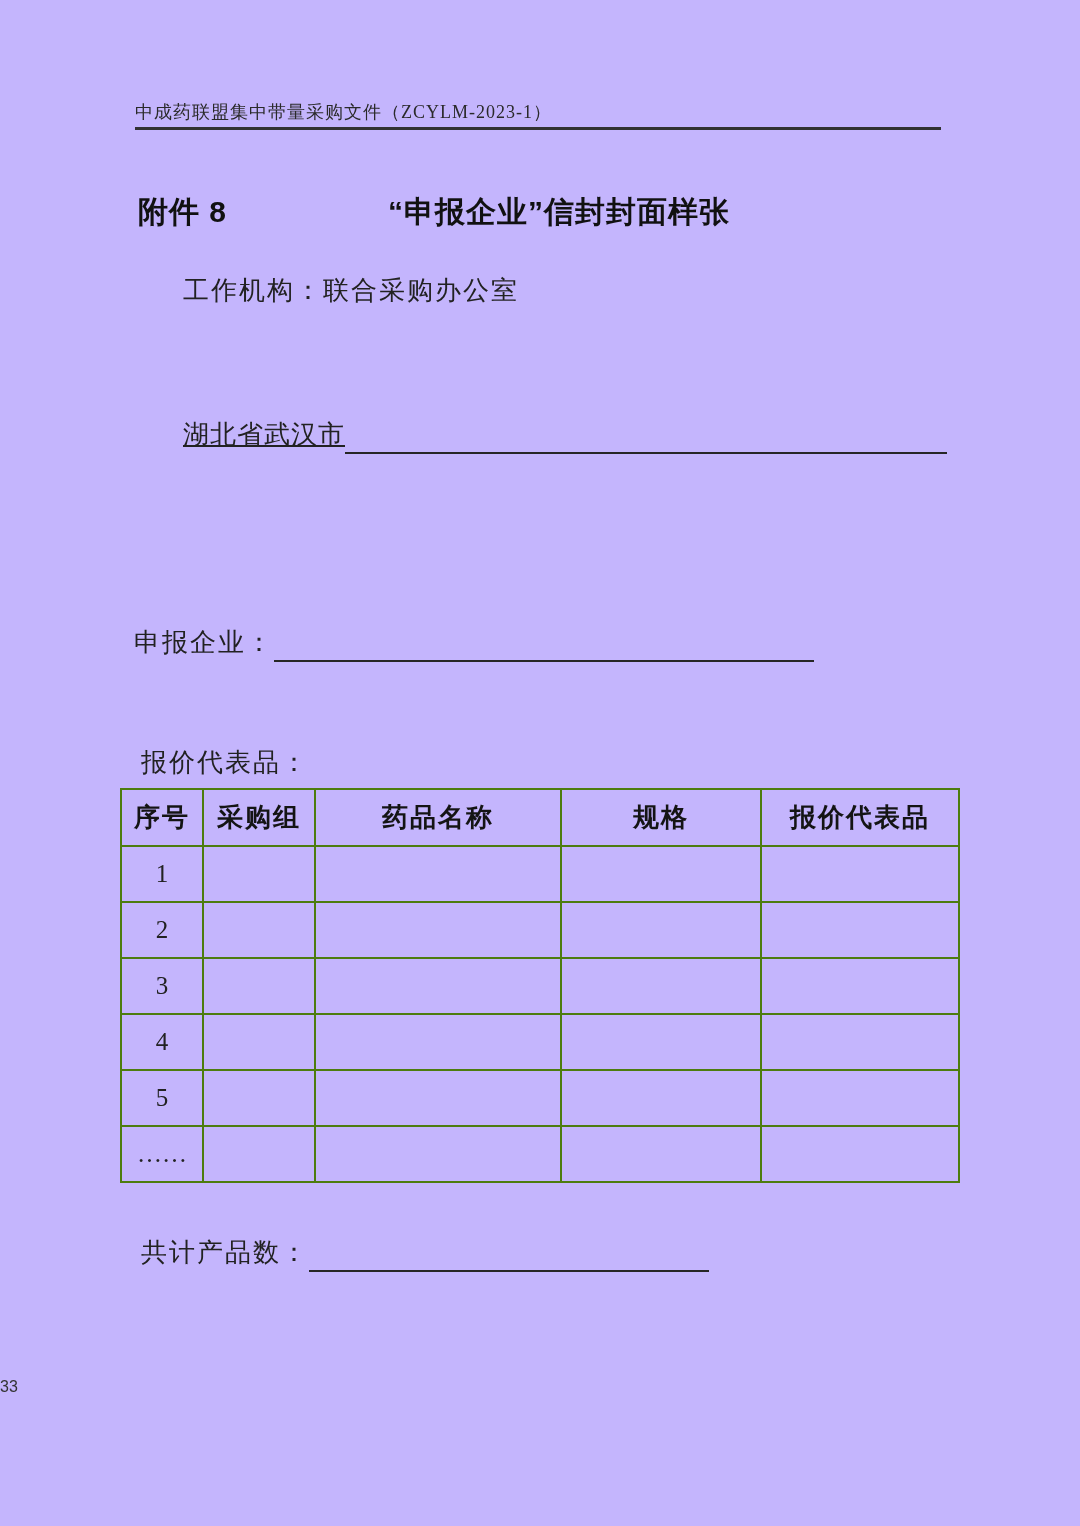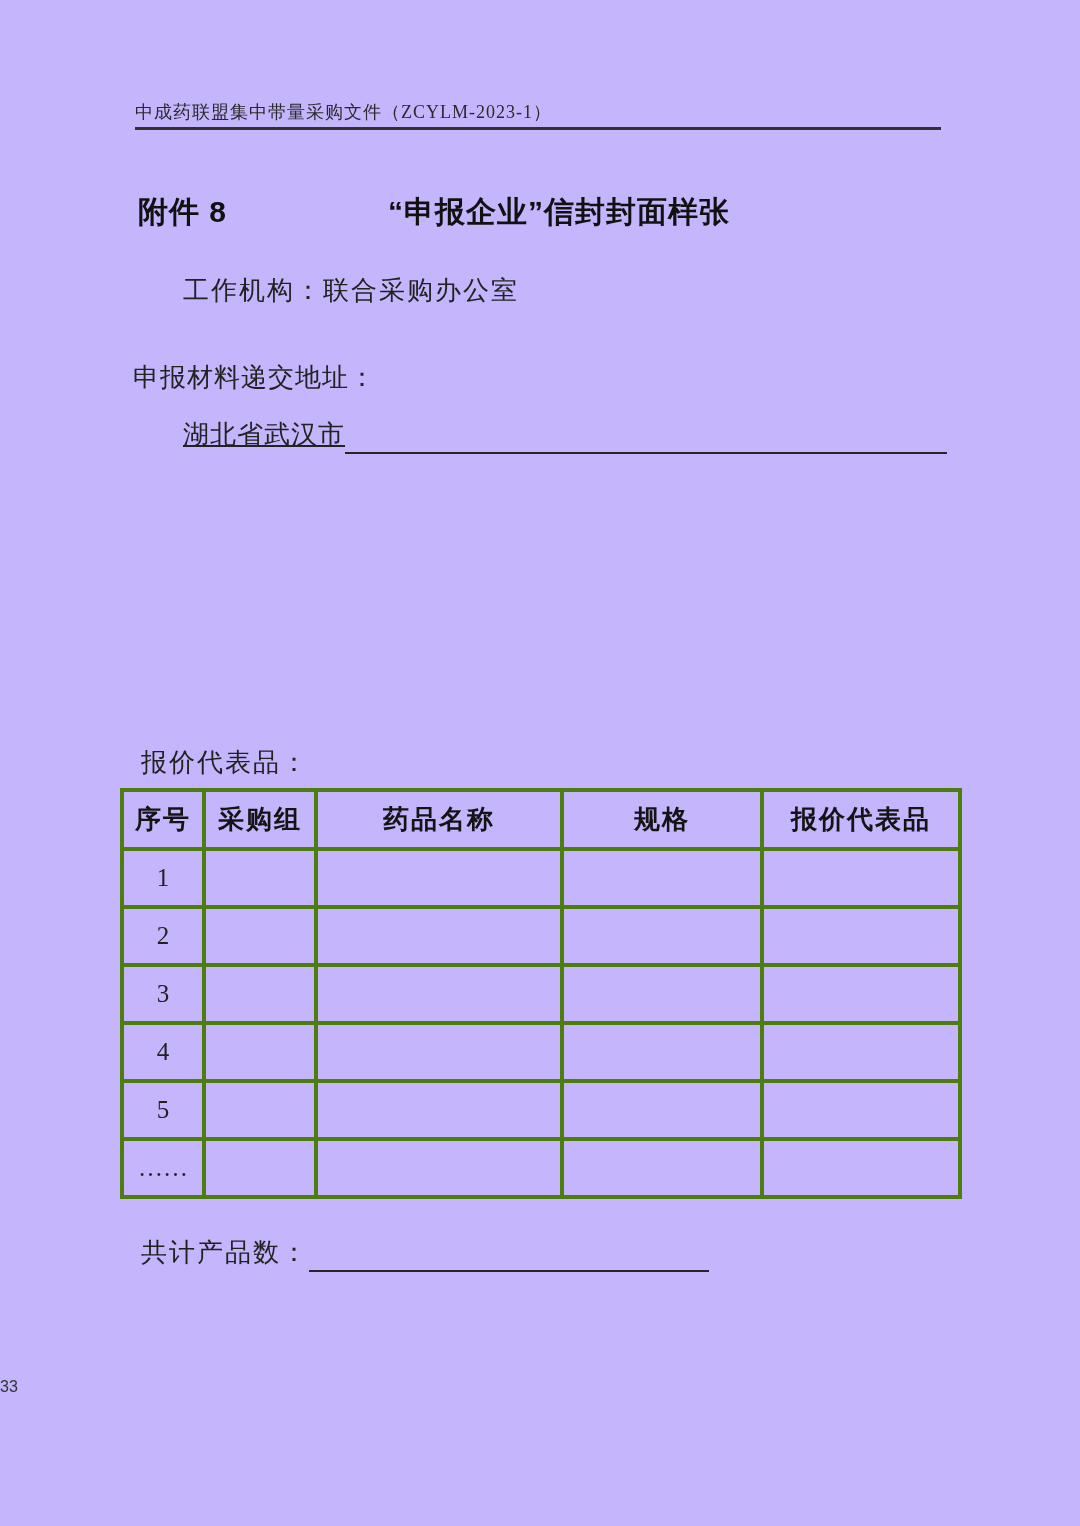--- a/index.html
+++ b/index.html
@@ -57,21 +57,21 @@
     vertical-align: bottom;
   }
   table.product {
     position: absolute;
     left: 120px; top: 788px;
     width: 838px;
     border-collapse: collapse;
     table-layout: fixed;
   }
   table.product th, table.product td {
-    border: 4px solid #4d7c0f;
+    border: 2px solid #4d7c0f;
     padding: 0;
   }
   table.product th {
     height: 55px;
     font-family: "Liberation Sans", "DejaVu Sans", sans-serif;
     font-weight: 700;
     font-size: 26px;
     letter-spacing: 2px;
     text-align: center;
     color: #141414;
@@ -98,25 +98,25 @@
 <div class="page">
 
   <div class="hdr-title">中成药联盟集中带量采购文件（ZCYLM-2023-1）</div>
   <div class="hdr-rule"></div>
 
   <div class="att-label">附件 8</div>
   <div class="att-title">“申报企业”信封封面样张</div>
 
   <div class="line work-org">工作机构：联合采购办公室</div>
 
-  <div class="line addr-label">申报材料递交地址：</div>
 
   <div class="line addr-line"><span>湖北省武汉市</span><span class="blank" style="width:602px"></span></div>
 
 
+  <div class="line company-line"><span>申报企业：</span><span class="blank" style="width:540px"></span></div>
 
   <div class="line quote-label">报价代表品：</div>
 
   <table class="product">
     <colgroup>
       <col style="width:82px">
       <col style="width:112px">
       <col style="width:246px">
       <col style="width:200px">
       <col style="width:198px">

